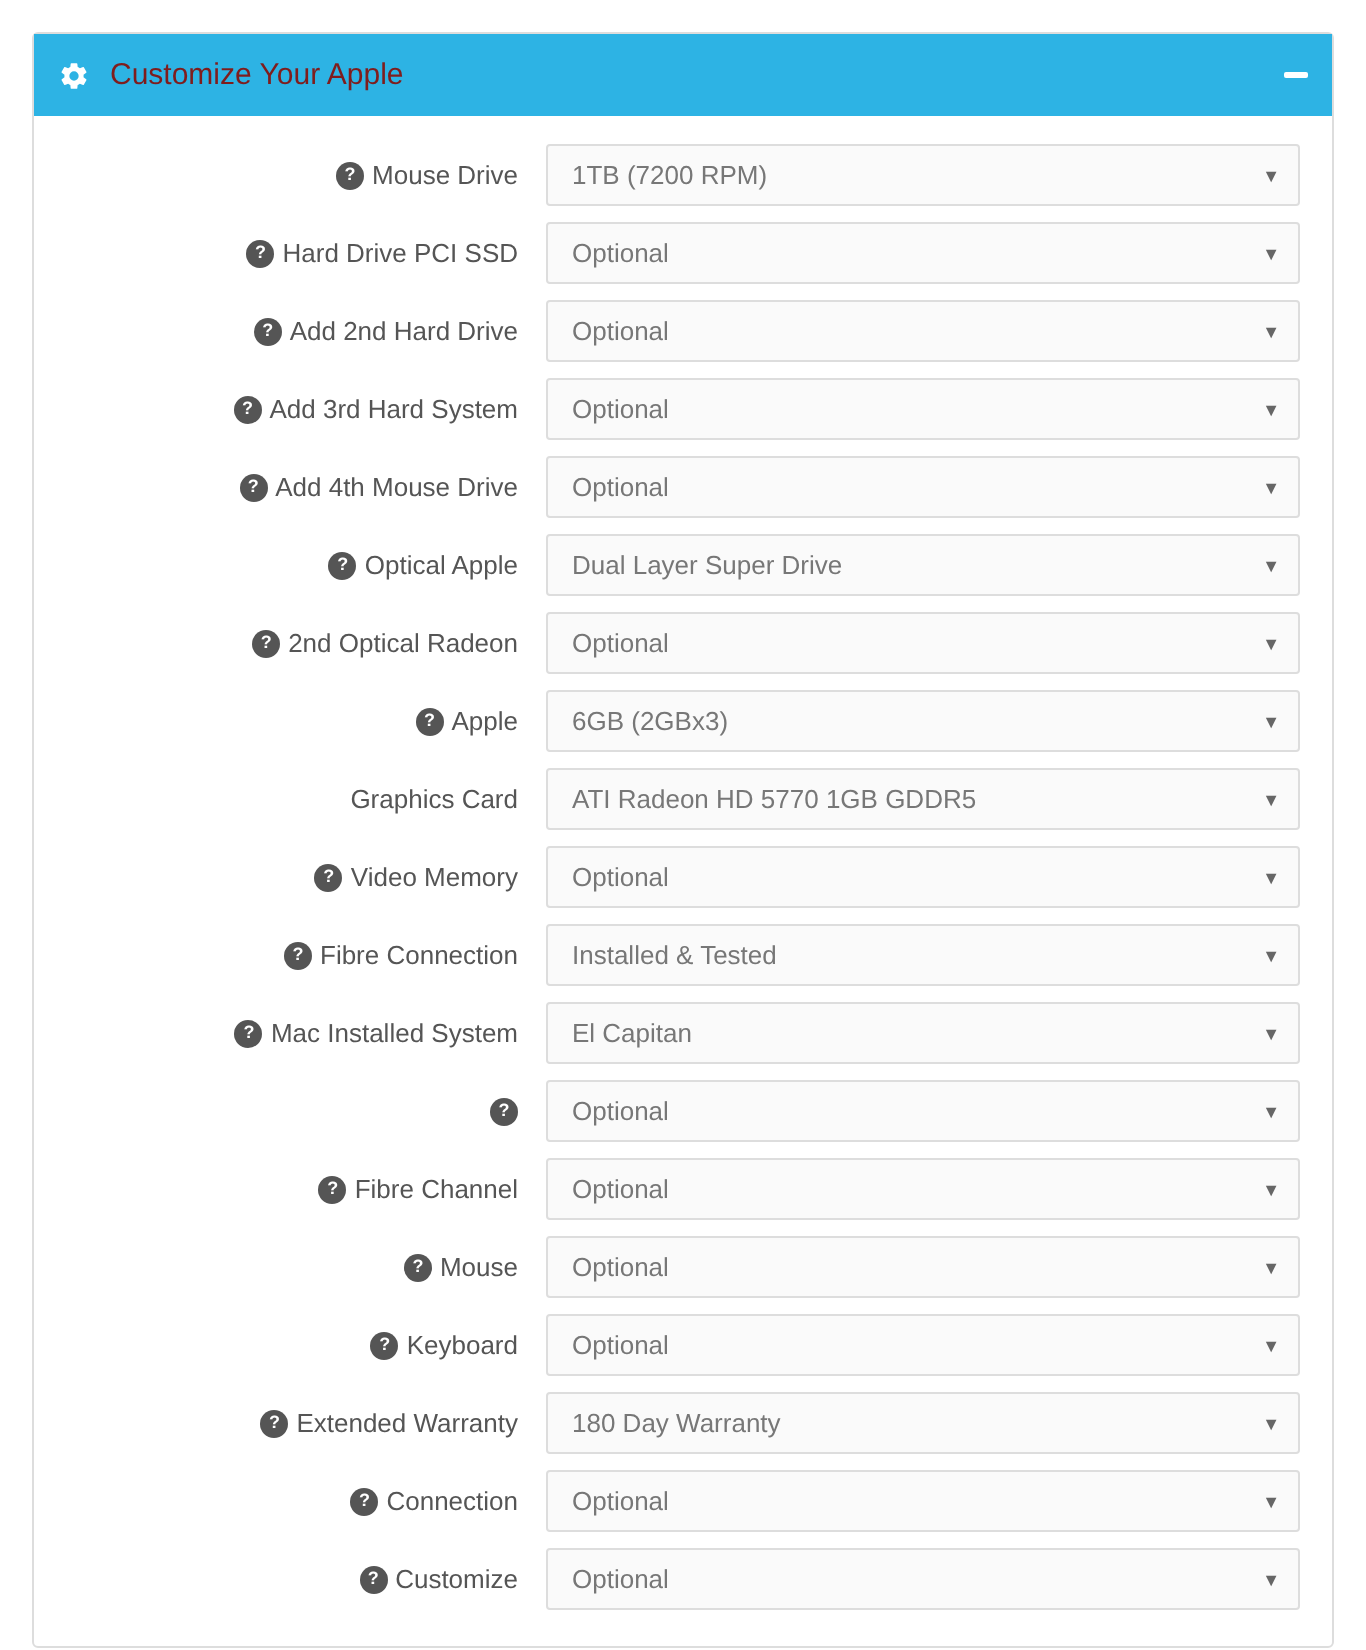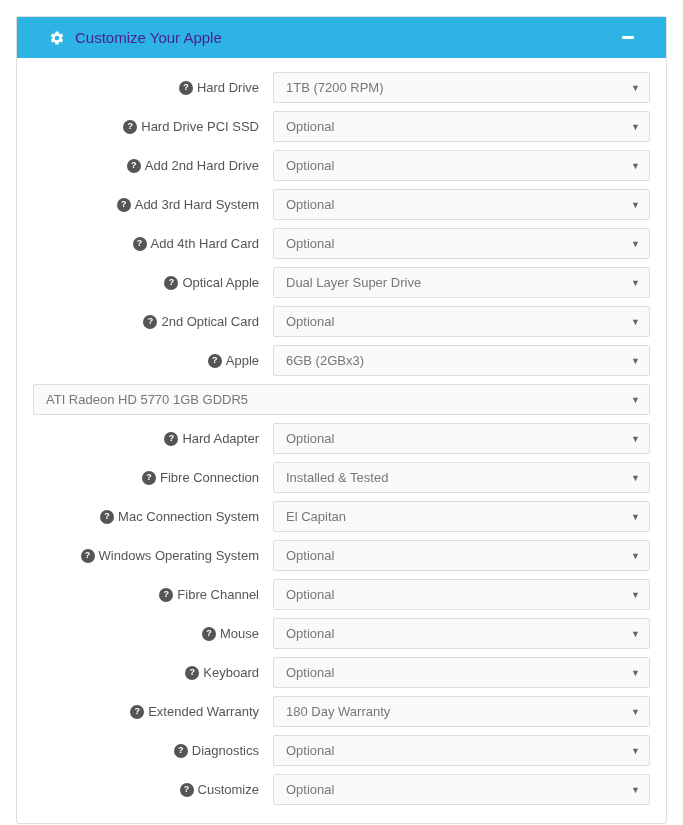--- a/index.html
+++ b/index.html
@@ -11,22 +11,22 @@
     padding: 16px;
   }
   .panel {
     width: 651px;
     border: 1px solid #ddd;
     border-radius: 3px;
     overflow: visible;
   }
   .panel-header {
     background: #2db3e4;
-    color: #4c1d95;
-    padding: 12px 32px;
+    color: #7f1d1d;
+    padding: 12px 12px;
     display: flex;
     align-items: center;
     justify-content: space-between;
     font-size: 15px;
     font-weight: 400;
   }
   .panel-header .left {
     display: flex;
     align-items: center;
     gap: 10px;
@@ -112,21 +112,21 @@
       <span>Customize Your Apple</span>
     </div>
     <div class="minus"></div>
   </div>
 
   <div class="panel-body" id="panel-body">
 
   <div class="form-row">
         <label class="form-label">
           <span class="qmark">?</span>
-          <span>Hard Drive</span>
+          <span>Mouse Drive</span>
         </label>
         <div class="form-control-wrap"><select class="form-control"><option>1TB (7200 RPM)</option></select><span class="caret">▼</span></div>
       </div>
       <div class="form-row">
         <label class="form-label">
           <span class="qmark">?</span>
           <span>Hard Drive PCI SSD</span>
         </label>
         <div class="form-control-wrap"><select class="form-control"><option>Optional</option></select><span class="caret">▼</span></div>
       </div>
@@ -140,73 +140,75 @@
       <div class="form-row">
         <label class="form-label">
           <span class="qmark">?</span>
           <span>Add 3rd Hard System</span>
         </label>
         <div class="form-control-wrap"><select class="form-control"><option>Optional</option></select><span class="caret">▼</span></div>
       </div>
       <div class="form-row">
         <label class="form-label">
           <span class="qmark">?</span>
-          <span>Add 4th Hard Card</span>
+          <span>Add 4th Mouse Drive</span>
         </label>
         <div class="form-control-wrap"><select class="form-control"><option>Optional</option></select><span class="caret">▼</span></div>
       </div>
       <div class="form-row">
         <label class="form-label">
           <span class="qmark">?</span>
           <span>Optical Apple</span>
         </label>
         <div class="form-control-wrap"><select class="form-control"><option>Dual Layer Super Drive</option></select><span class="caret">▼</span></div>
       </div>
       <div class="form-row">
         <label class="form-label">
           <span class="qmark">?</span>
-          <span>2nd Optical Card</span>
+          <span>2nd Optical Radeon</span>
         </label>
         <div class="form-control-wrap"><select class="form-control"><option>Optional</option></select><span class="caret">▼</span></div>
       </div>
       <div class="form-row">
         <label class="form-label">
           <span class="qmark">?</span>
           <span>Apple</span>
         </label>
         <div class="form-control-wrap"><select class="form-control"><option>6GB (2GBx3)</option></select><span class="caret">▼</span></div>
       </div>
       <div class="form-row">
+        <label class="form-label">
+          <span>Graphics Card</span>
+        </label>
         <div class="form-control-wrap"><select class="form-control"><option>ATI Radeon HD 5770 1GB GDDR5</option></select><span class="caret">▼</span></div>
       </div>
       <div class="form-row">
         <label class="form-label">
           <span class="qmark">?</span>
-          <span>Hard Adapter</span>
+          <span>Video Memory</span>
         </label>
         <div class="form-control-wrap"><select class="form-control"><option>Optional</option></select><span class="caret">▼</span></div>
       </div>
       <div class="form-row">
         <label class="form-label">
           <span class="qmark">?</span>
           <span>Fibre Connection</span>
         </label>
         <div class="form-control-wrap"><select class="form-control"><option>Installed &amp; Tested</option></select><span class="caret">▼</span></div>
       </div>
       <div class="form-row">
         <label class="form-label">
           <span class="qmark">?</span>
-          <span>Mac Connection System</span>
+          <span>Mac Installed System</span>
         </label>
         <div class="form-control-wrap"><select class="form-control"><option>El Capitan</option></select><span class="caret">▼</span></div>
       </div>
       <div class="form-row">
         <label class="form-label">
           <span class="qmark">?</span>
-          <span>Windows Operating System</span>
         </label>
         <div class="form-control-wrap"><select class="form-control"><option>Optional</option></select><span class="caret">▼</span></div>
       </div>
       <div class="form-row">
         <label class="form-label">
           <span class="qmark">?</span>
           <span>Fibre Channel</span>
         </label>
         <div class="form-control-wrap"><select class="form-control"><option>Optional</option></select><span class="caret">▼</span></div>
       </div>
@@ -227,21 +229,21 @@
       <div class="form-row">
         <label class="form-label">
           <span class="qmark">?</span>
           <span>Extended Warranty</span>
         </label>
         <div class="form-control-wrap"><select class="form-control"><option>180 Day Warranty</option></select><span class="caret">▼</span></div>
       </div>
       <div class="form-row">
         <label class="form-label">
           <span class="qmark">?</span>
-          <span>Diagnostics</span>
+          <span>Connection</span>
         </label>
         <div class="form-control-wrap"><select class="form-control"><option>Optional</option></select><span class="caret">▼</span></div>
       </div>
       <div class="form-row">
         <label class="form-label">
           <span class="qmark">?</span>
           <span>Customize</span>
         </label>
         <div class="form-control-wrap"><select class="form-control"><option>Optional</option></select><span class="caret">▼</span></div>
       </div>

